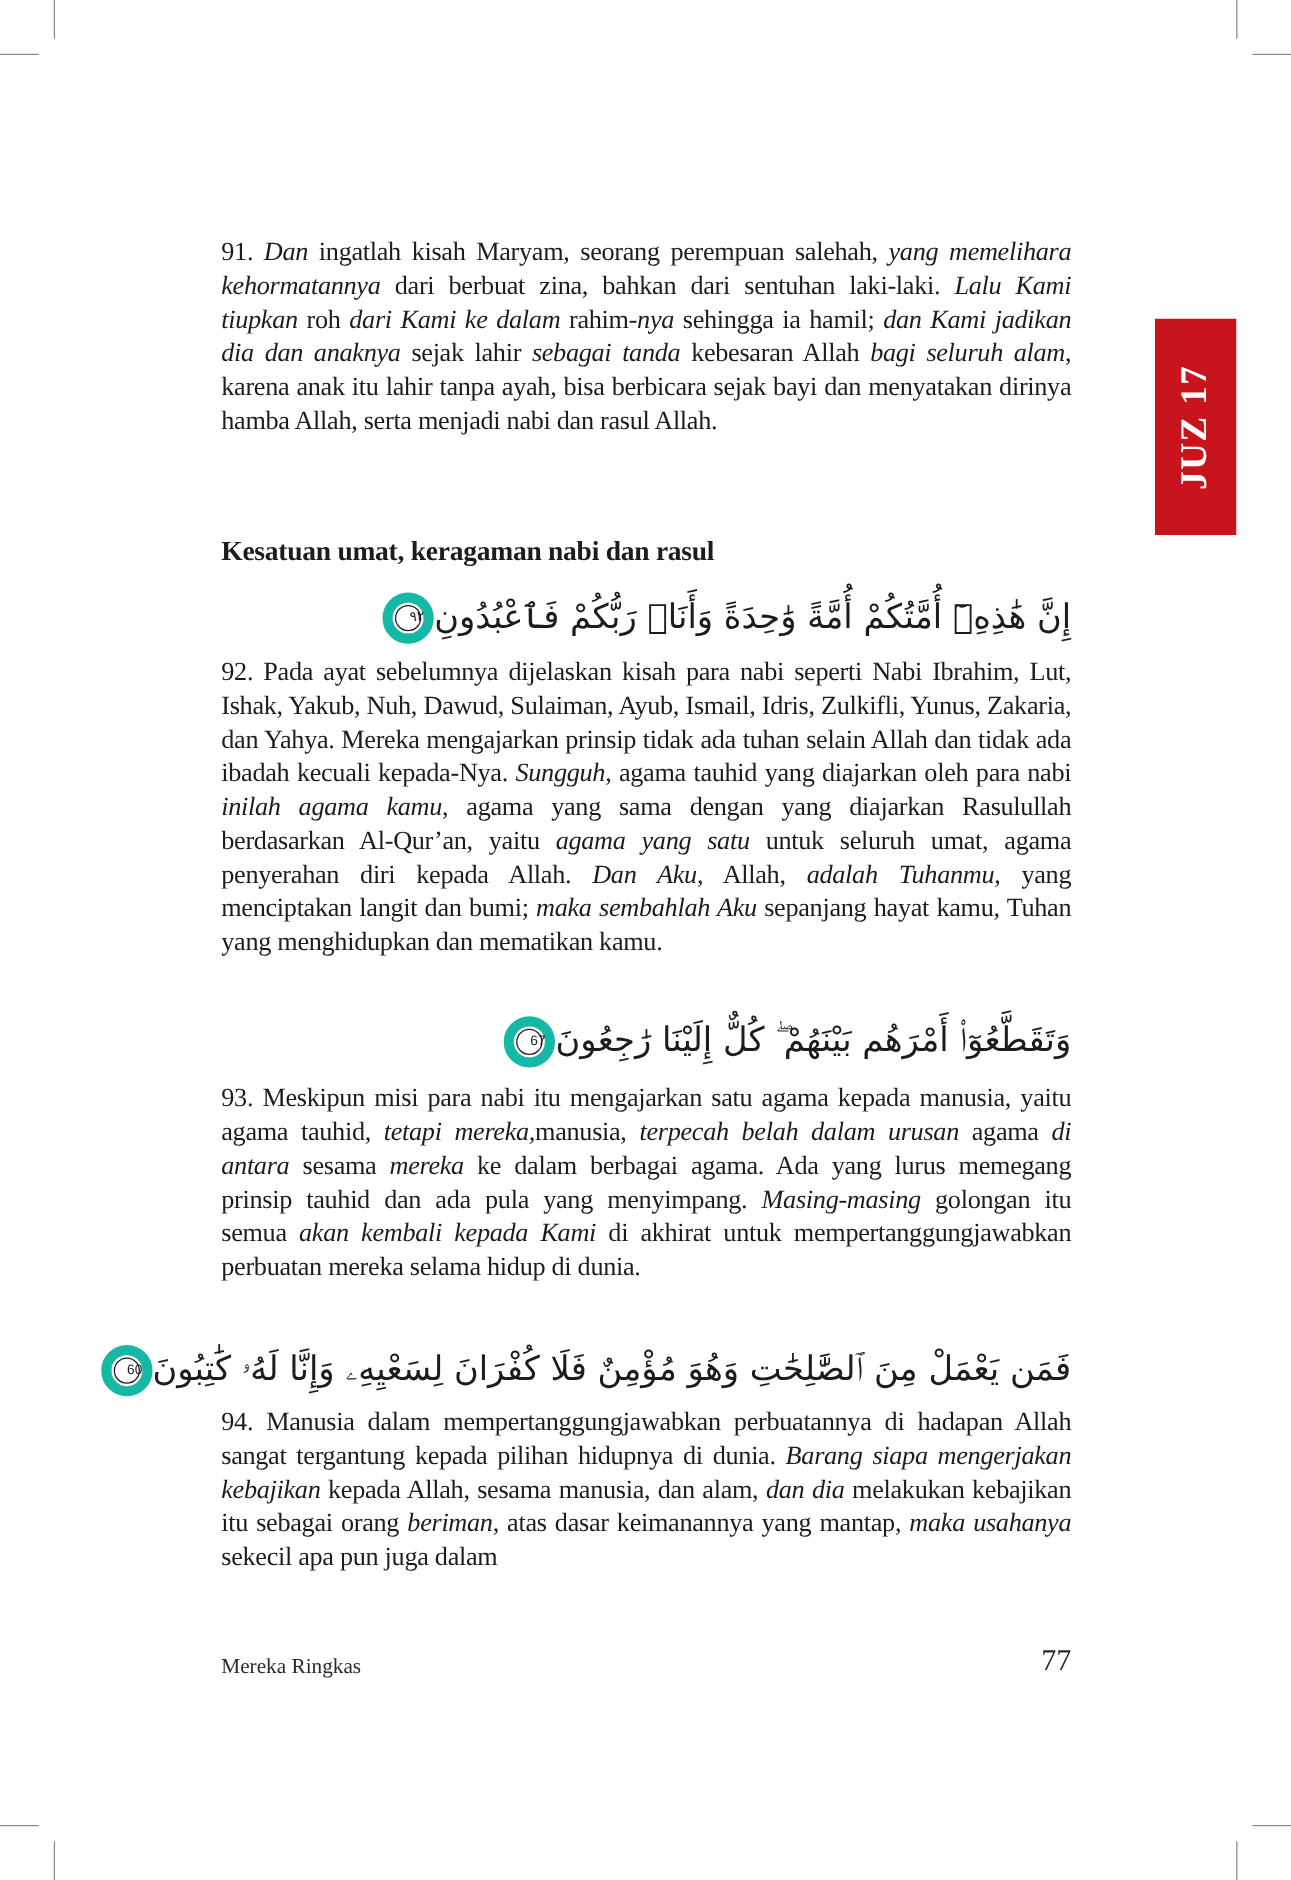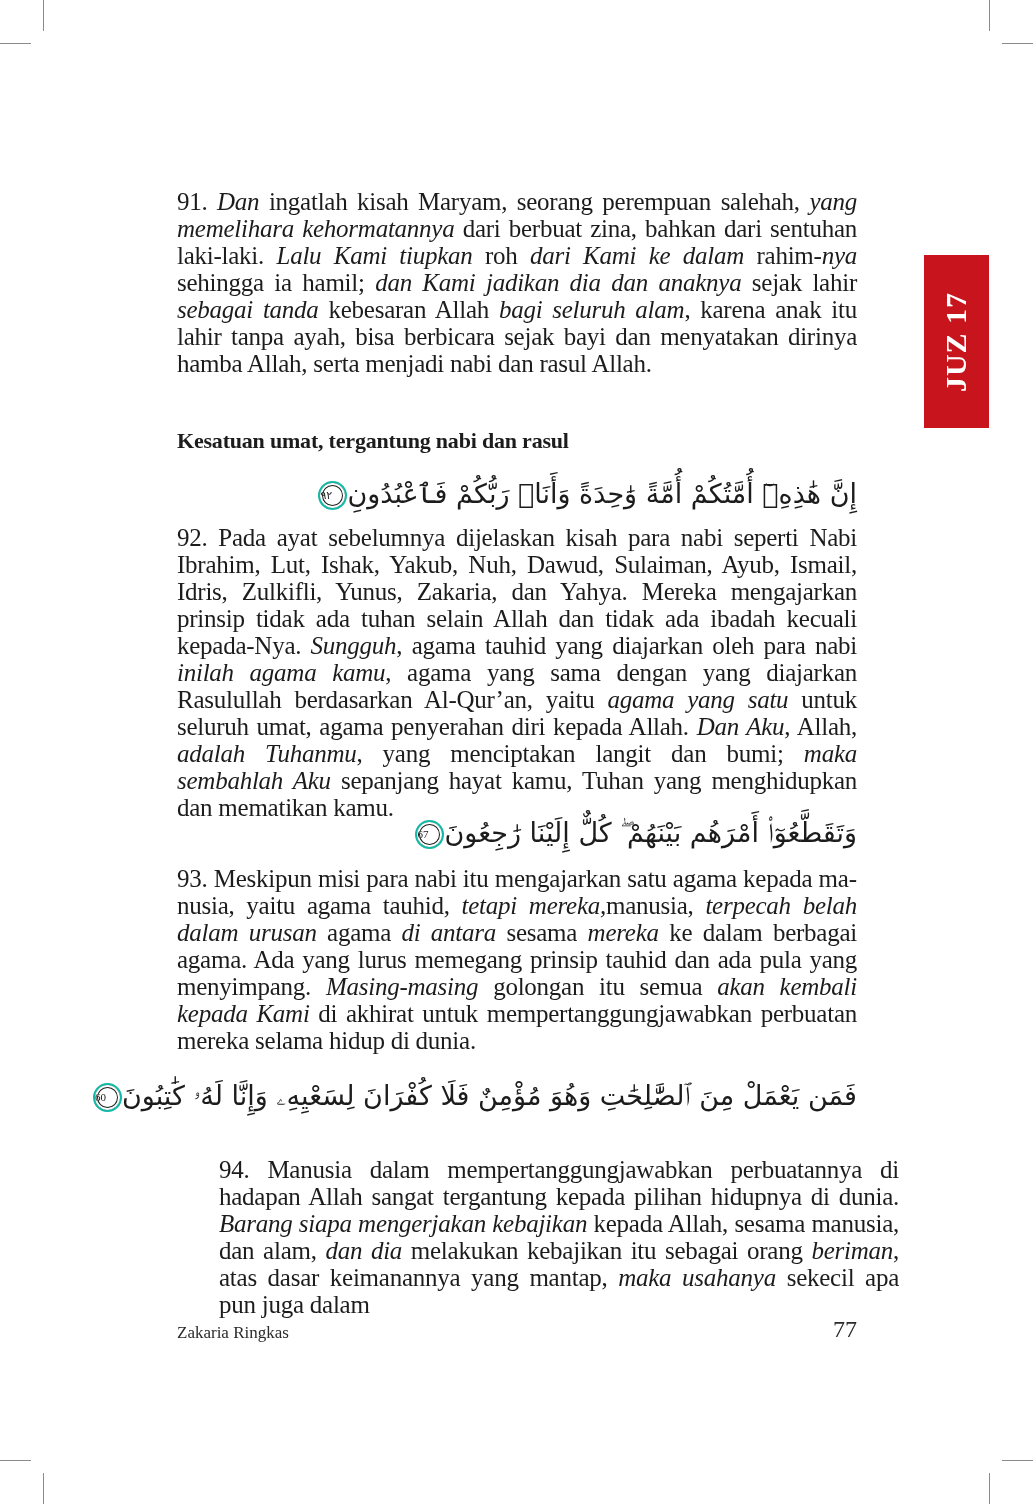--- a/index.html
+++ b/index.html
@@ -19,21 +19,21 @@
       position: absolute;
       background: #8a8a8a;
     }
     .crop.v { width: 1px; height: 31px; }
     .crop.h { height: 1px; width: 31px; }
 
     .text-block {
       position: absolute;
       left: 177px;
       width: 680px;
-      font-size: 25px;
+      font-size: 21px;
       line-height: 27px;
       text-align: justify;
       hyphens: manual;
       letter-spacing: -0.25px;
     }
     .text-block p {
       margin: 0;
     }
     .text-block i { font-style: italic; }
 
@@ -54,28 +54,28 @@
       font-family: "DejaVu Sans", sans-serif;
       font-size: 27px;
       line-height: 40px;
       white-space: nowrap;
       color: #1c1c1c;
     }
     .ayah-marker {
       display: inline-block;
       width: 25px;
       height: 25px;
-      border: 2px solid #14b8a6;
+      border: 8px solid #14b8a6;
       border-radius: 50%;
       font-size: 11px;
       line-height: 25px;
-      text-align: left;
+      text-align: right;
       vertical-align: middle;
       margin-left: 8px;
-      font-family: Liberation Serif, serif;
+      font-family: Liberation Sans, sans-serif;
       direction: rtl;
       position: relative;
       box-shadow: inset 0 0 0 2px #ffffff, inset 0 0 0 3px #1c1c1c;
     }
 
     .juz-tab {
       position: absolute;
       left: 924px;
       top: 255px;
       width: 65px;
@@ -124,21 +124,21 @@
 <div class="crop v" style="left:989px; top:1473px;"></div>
 
 <div class="juz-tab">
   <span>JUZ 17</span>
 </div>
 
 <div class="text-block" style="top:188px;">
   <p><span>91. </span><i>Dan</i><span> ingatlah kisah Maryam, seorang perempuan salehah, </span><i>yang memelihara kehormatannya</i><span> dari berbuat zina, bahkan dari sentuhan laki-laki. </span><i>Lalu Kami tiupkan</i><span> roh </span><i>dari Kami ke dalam</i><span> rahim-</span><i>nya</i><span> sehingga ia hamil; </span><i>dan Kami jadikan dia dan anaknya</i><span> sejak lahir </span><i>sebagai tanda</i><span> kebe­saran Allah </span><i>bagi seluruh alam</i><span>, karena anak itu lahir tanpa ayah, bisa ber­bicara sejak bayi dan menyatakan dirinya hamba Allah, serta menjadi nabi dan rasul Allah.</span></p>
 </div>
 
-<div class="heading">Kesatuan umat, tergantung nabi dan rasul</div>
+<div class="heading">Kesatuan umat, keragaman nabi dan rasul</div>
 
 <div class="arabic" style="top:474px;">
   <span>إِنَّ هَٰذِهِۦٓ أُمَّتُكُمْ أُمَّةً وَٰحِدَةً وَأَنَا۠ رَبُّكُمْ فَٱعْبُدُونِ</span><span class="ayah-marker">٩٢</span>
 </div>
 
 <div class="text-block" style="top:524px;">
   <p><span>92. Pada ayat sebelumnya dijelaskan kisah para nabi seperti Nabi Ibra­him, Lut, Ishak, Yakub, Nuh, Dawud, Sulaiman, Ayub, Ismail, Idris, Zulkifli, Yunus, Zakaria, dan Yahya. Mereka mengajarkan prinsip tidak ada tuhan selain Allah dan tidak ada ibadah kecuali kepada-Nya. </span><i>Sung­guh</i><span>, agama tauhid yang diajarkan oleh para nabi </span><i>inilah agama kamu</i><span>, agama yang sama dengan yang diajarkan Rasulullah berdasarkan Al-Qur’an, yaitu </span><i>agama yang satu</i><span> untuk seluruh umat, agama penyerahan diri kepada Allah. </span><i>Dan Aku</i><span>, Allah, </span><i>adalah Tuhanmu</i><span>, yang menciptakan langit dan bumi; </span><i>maka sembahlah Aku</i><span> sepanjang hayat kamu, Tuhan yang menghidupkan dan mematikan kamu.</span></p>
 </div>
 
 <div class="arabic" style="top:813px;">
@@ -146,18 +146,18 @@
 </div>
 
 <div class="text-block" style="top:865px;">
   <p><span>93. Meskipun misi para nabi itu mengajarkan satu agama kepada ma­nusia, yaitu agama tauhid, </span><i>tetapi mereka,</i><span>manusia, </span><i>terpecah belah dalam urusan</i><span> agama </span><i>di antara</i><span> sesama </span><i>mereka</i><span> ke dalam berbagai agama. Ada yang lurus memegang prinsip tauhid dan ada pula yang menyimpang. </span><i>Masing-masing</i><span> golongan itu semua </span><i>akan kembali kepada Kami</i><span> di akhirat untuk mempertanggungjawabkan perbuatan mereka selama hidup di dunia.</span></p>
 </div>
 
 <div class="arabic" style="top:1076px;">
   <span>فَمَن يَعْمَلْ مِنَ ٱلصَّٰلِحَٰتِ وَهُوَ مُؤْمِنٌ فَلَا كُفْرَانَ لِسَعْيِهِۦ وَإِنَّا لَهُۥ كَٰتِبُونَ</span><span class="ayah-marker">60</span>
 </div>
 
-<div class="text-block" style="top:1156px;margin-left:42px;">
+<div class="text-block" style="top:1124px;">
   <p><span>94. Manusia dalam mempertanggungjawabkan perbuatannya di hadap­an Allah sangat tergantung kepada pilihan hidupnya di dunia. </span><i>Barang siapa mengerjakan kebajikan</i><span> kepada Allah, sesama manusia, dan alam, </span><i>dan dia</i><span> melakukan kebajikan itu sebagai orang </span><i>beriman</i><span>, atas dasar ke­imanannya yang mantap, </span><i>maka usahanya</i><span> sekecil apa pun juga dalam</span></p>
 </div>
 
-<div class="footer-title">Zakaria Ringkas</div>
+<div class="footer-title">Mereka Ringkas</div>
 <div class="page-number">77</div>
 
 </body></html>

